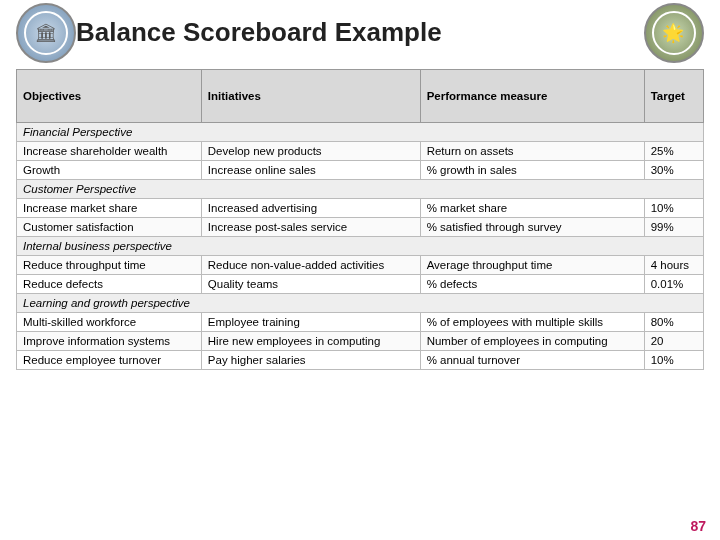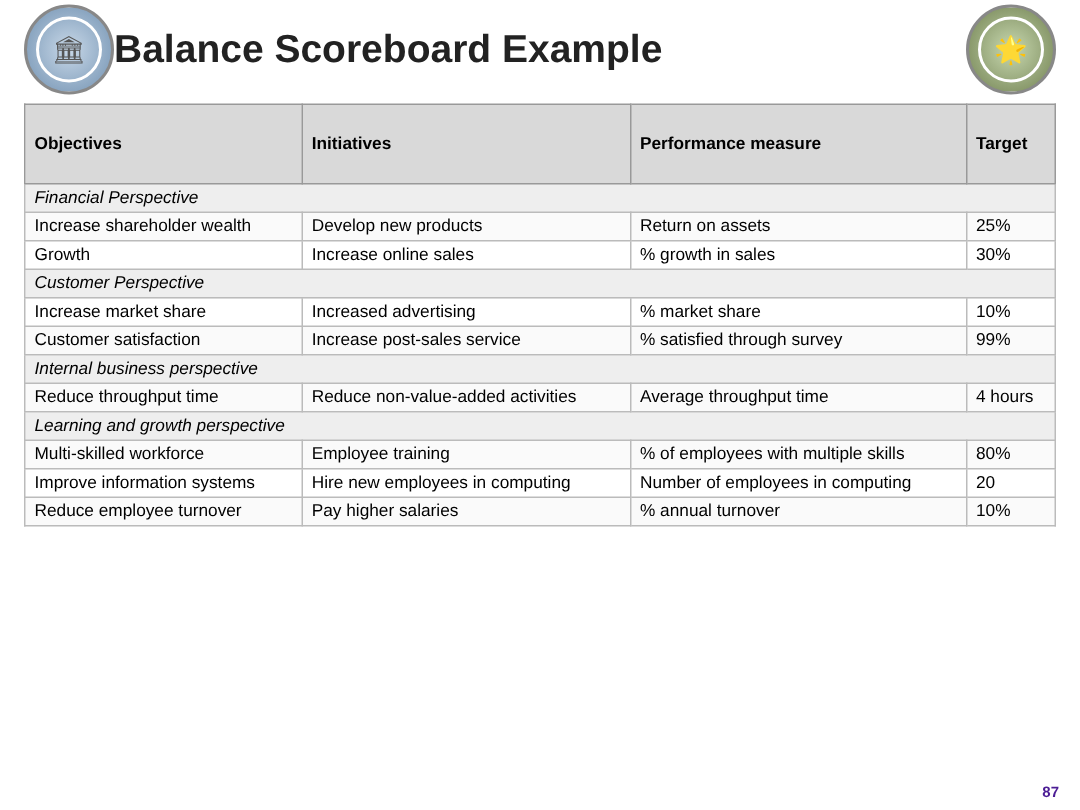--- a/index.html
+++ b/index.html
@@ -73,23 +73,23 @@
       font-weight: normal;
       border: 1px solid #bbb;
       padding: 3px 6px;
     }
     tr:nth-child(even) td { background: #fafafa; }
     .section-row td { background: #eeeeee !important; }
     .page-num {
       position: absolute;
       bottom: 6px;
       right: 14px;
-      font-size: 10px;
+      font-size: 14px;
       font-weight: bold;
-      color: #4c1d95;
+      color: #be185d;
     }
   </style>
 </head>
 <body>
 
 <div class="header">
   <div class="logo-left">
     <div class="logo-inner">🏛</div>
   </div>
   <div class="header-title">Balance Scoreboard Example</div>
@@ -141,20 +141,26 @@
         </tr>
         <tr class="section-row">
           <td colspan="4">Internal business perspective</td>
         </tr>
         <tr>
           <td>Reduce throughput time</td>
           <td>Reduce non-value-added activities</td>
           <td>Average throughput time</td>
           <td>4 hours</td>
         </tr>
+        <tr>
+          <td>Reduce defects</td>
+          <td>Quality teams</td>
+          <td>% defects</td>
+          <td>0.01%</td>
+        </tr>
         <tr class="section-row">
           <td colspan="4">Learning and growth perspective</td>
         </tr>
         <tr>
           <td>Multi-skilled workforce</td>
           <td>Employee training</td>
           <td>% of employees with multiple skills</td>
           <td>80%</td>
         </tr>
         <tr>

